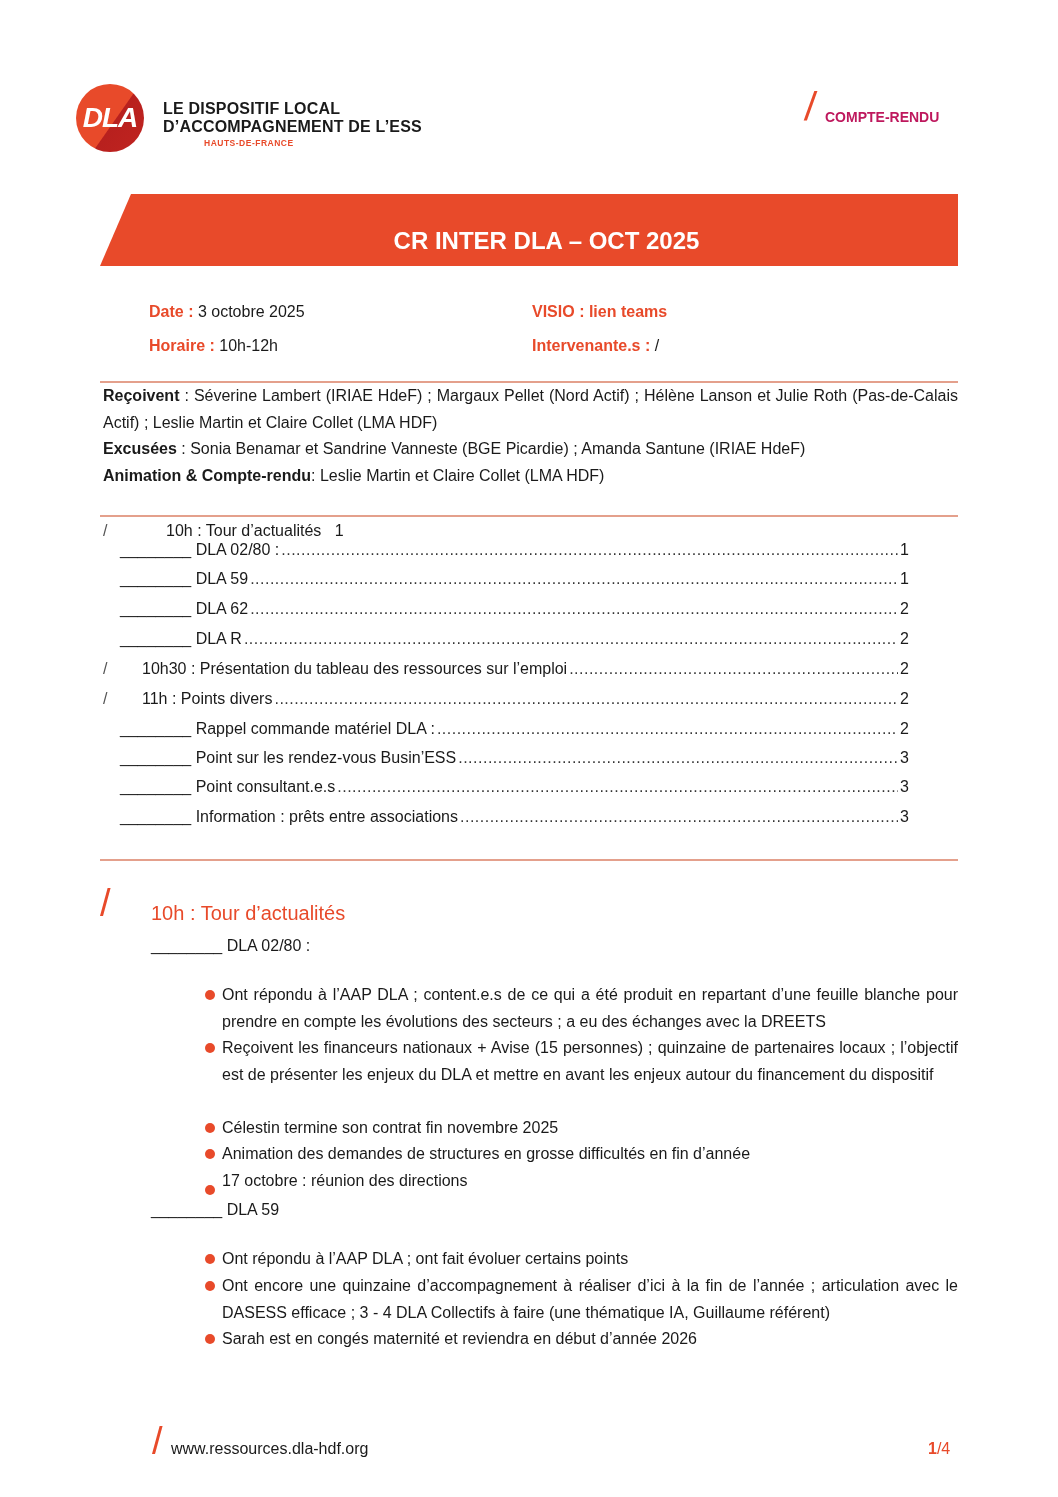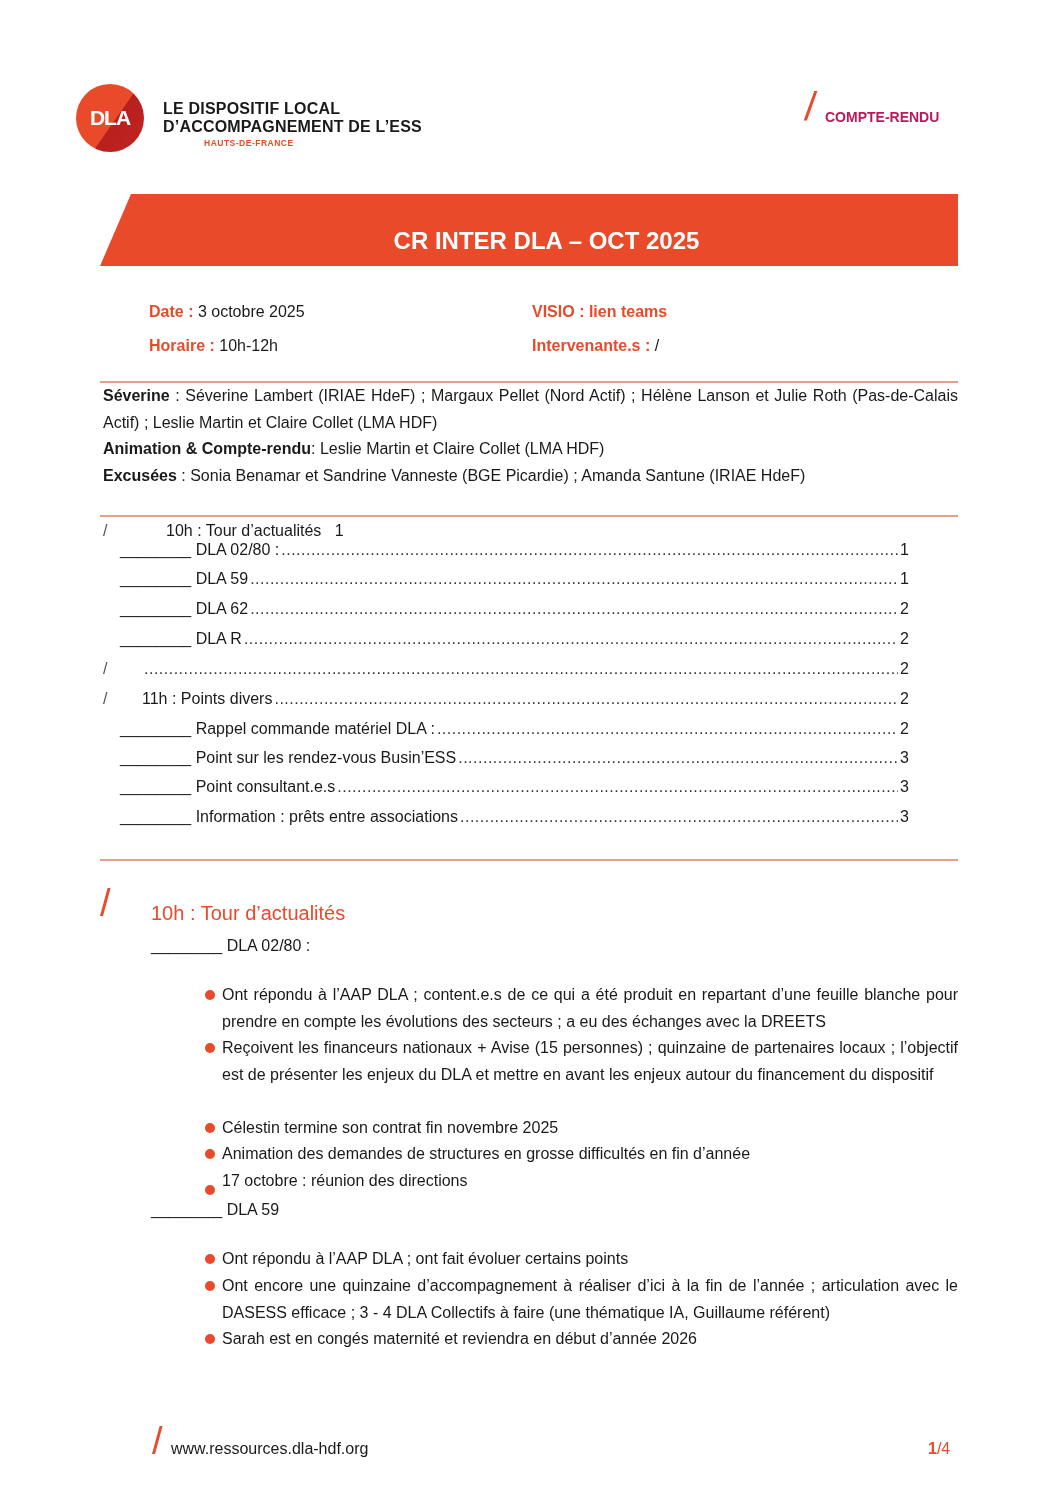--- a/index.html
+++ b/index.html
@@ -1,22 +1,22 @@
 <!DOCTYPE html>
 <html><head>
   <meta charset="utf-8">
   <style>
     html, body { margin: 0; padding: 0; background: #ffffff; }
     body { width: 1058px; height: 1497px; position: relative; overflow: hidden;
       font-family: "Liberation Sans", sans-serif; color: #1a1a1a; }
     .abs { position: absolute; }
     .logo-circle { left: 76px; top: 84px; width: 68px; height: 68px; border-radius: 50%;
       background: linear-gradient(125deg, #e84a2a 0%, #e84a2a 55%, #b8201e 56%, #c02420 100%);
-      color: #fff; font-weight: bold; font-size: 21px; display: flex; align-items: center; justify-content: center;
-      letter-spacing: -1px; }
+      color: #fff; font-weight: bold; font-size: 28px; display: flex; align-items: center; justify-content: center;
+      letter-spacing: -1px; font-style: italic; }
     .logo-line1, .logo-line2 { left: 163px; font-weight: bold; font-size: 16px; color: #1a1a1a; letter-spacing: 0.2px; }
     .logo-line1 { top: 100px; }
     .logo-line2 { top: 118px; }
     .logo-line3 { left: 163px; top: 138px; font-weight: bold; font-size: 8.5px; color: #e84a2a; letter-spacing: 0.5px; margin-left: 41px; }
     .slash { color: #e84a2a; font-weight: 300; }
     .hdr-slash { left: 805px; top: 86px; font-size: 40px; line-height: 40px; transform: skewX(-5deg); }
     .hdr-label { left: 825px; top: 109px; font-size: 14px; font-weight: bold; color: #be185d; }
     .banner { left: 100px; top: 194px; width: 858px; height: 72px; background: #e84a2a;
       clip-path: polygon(31px 0, 100% 0, 100% 100%, 0 100%); }
     .banner-title { left: 100px; top: 194px; width: 893px; height: 93px; display: flex; align-items: center;
@@ -62,27 +62,27 @@
   <b>VISIO : lien teams</b>
 </div>
 <div class="abs meta" style="left:532px; top:337px;">
   <b>Intervenante.s :</b><span> /</span>
 </div>
 
 <div class="abs rule" style="top:381px;"></div>
 
 <div class="abs attend" style="top:383px;">
   <div style="text-align:justify;">
-    <b>Séverine</b><span> : Séverine Lambert (IRIAE HdeF) ; Margaux Pellet (Nord Actif) ; Hélène Lanson et Julie Roth (Pas-de-Calais Actif) ; Leslie Martin et Claire Collet (LMA HDF)</span>
+    <b>Reçoivent</b><span> : Séverine Lambert (IRIAE HdeF) ; Margaux Pellet (Nord Actif) ; Hélène Lanson et Julie Roth (Pas-de-Calais Actif) ; Leslie Martin et Claire Collet (LMA HDF)</span>
+  </div>
+  <div>
+    <b>Excusées</b><span> : Sonia Benamar et Sandrine Vanneste (BGE Picardie) ; Amanda Santune (IRIAE HdeF)</span>
   </div>
   <div>
     <b>Animation &amp; Compte-rendu</b><span>: Leslie Martin et Claire Collet (LMA HDF)</span>
-  </div>
-  <div>
-    <b>Excusées</b><span> : Sonia Benamar et Sandrine Vanneste (BGE Picardie) ; Amanda Santune (IRIAE HdeF)</span>
   </div>
 </div>
 
 <div class="abs rule" style="top:515px;"></div>
 
 <div>
   <div class="abs" style="left:103px; top:522px; font-size:16px; width:806px;">
     <span class="toc-tick" style="width:63px;">/</span><span style="white-space:pre;">10h : Tour d’actualités   1</span>
   </div>
   <div class="abs toc-row" style="top:541px;">
@@ -92,20 +92,21 @@
     <span style="margin-left:17px;">________</span>&nbsp;<span>DLA 59</span><span class="lead"></span><span>1</span>
   </div>
   <div class="abs toc-row" style="top:600px;">
     <span style="margin-left:17px;">________</span>&nbsp;<span>DLA 62</span><span class="lead"></span><span>2</span>
   </div>
   <div class="abs toc-row" style="top:630px;">
     <span style="margin-left:17px;">________</span>&nbsp;<span>DLA R</span><span class="lead"></span><span>2</span>
   </div>
   <div class="abs toc-row" style="top:660px;">
     <span class="toc-tick" style="width:39px;">/</span>
+      <span>10h30 : Présentation du tableau des ressources sur l’emploi</span>
       <span class="lead"></span>
       <span>2</span>
   </div>
   <div class="abs toc-row" style="top:690px;">
     <span class="toc-tick" style="width:39px;">/</span>
       <span>11h : Points divers</span>
       <span class="lead"></span>
       <span>2</span>
   </div>
   <div class="abs toc-row" style="top:720px;">

